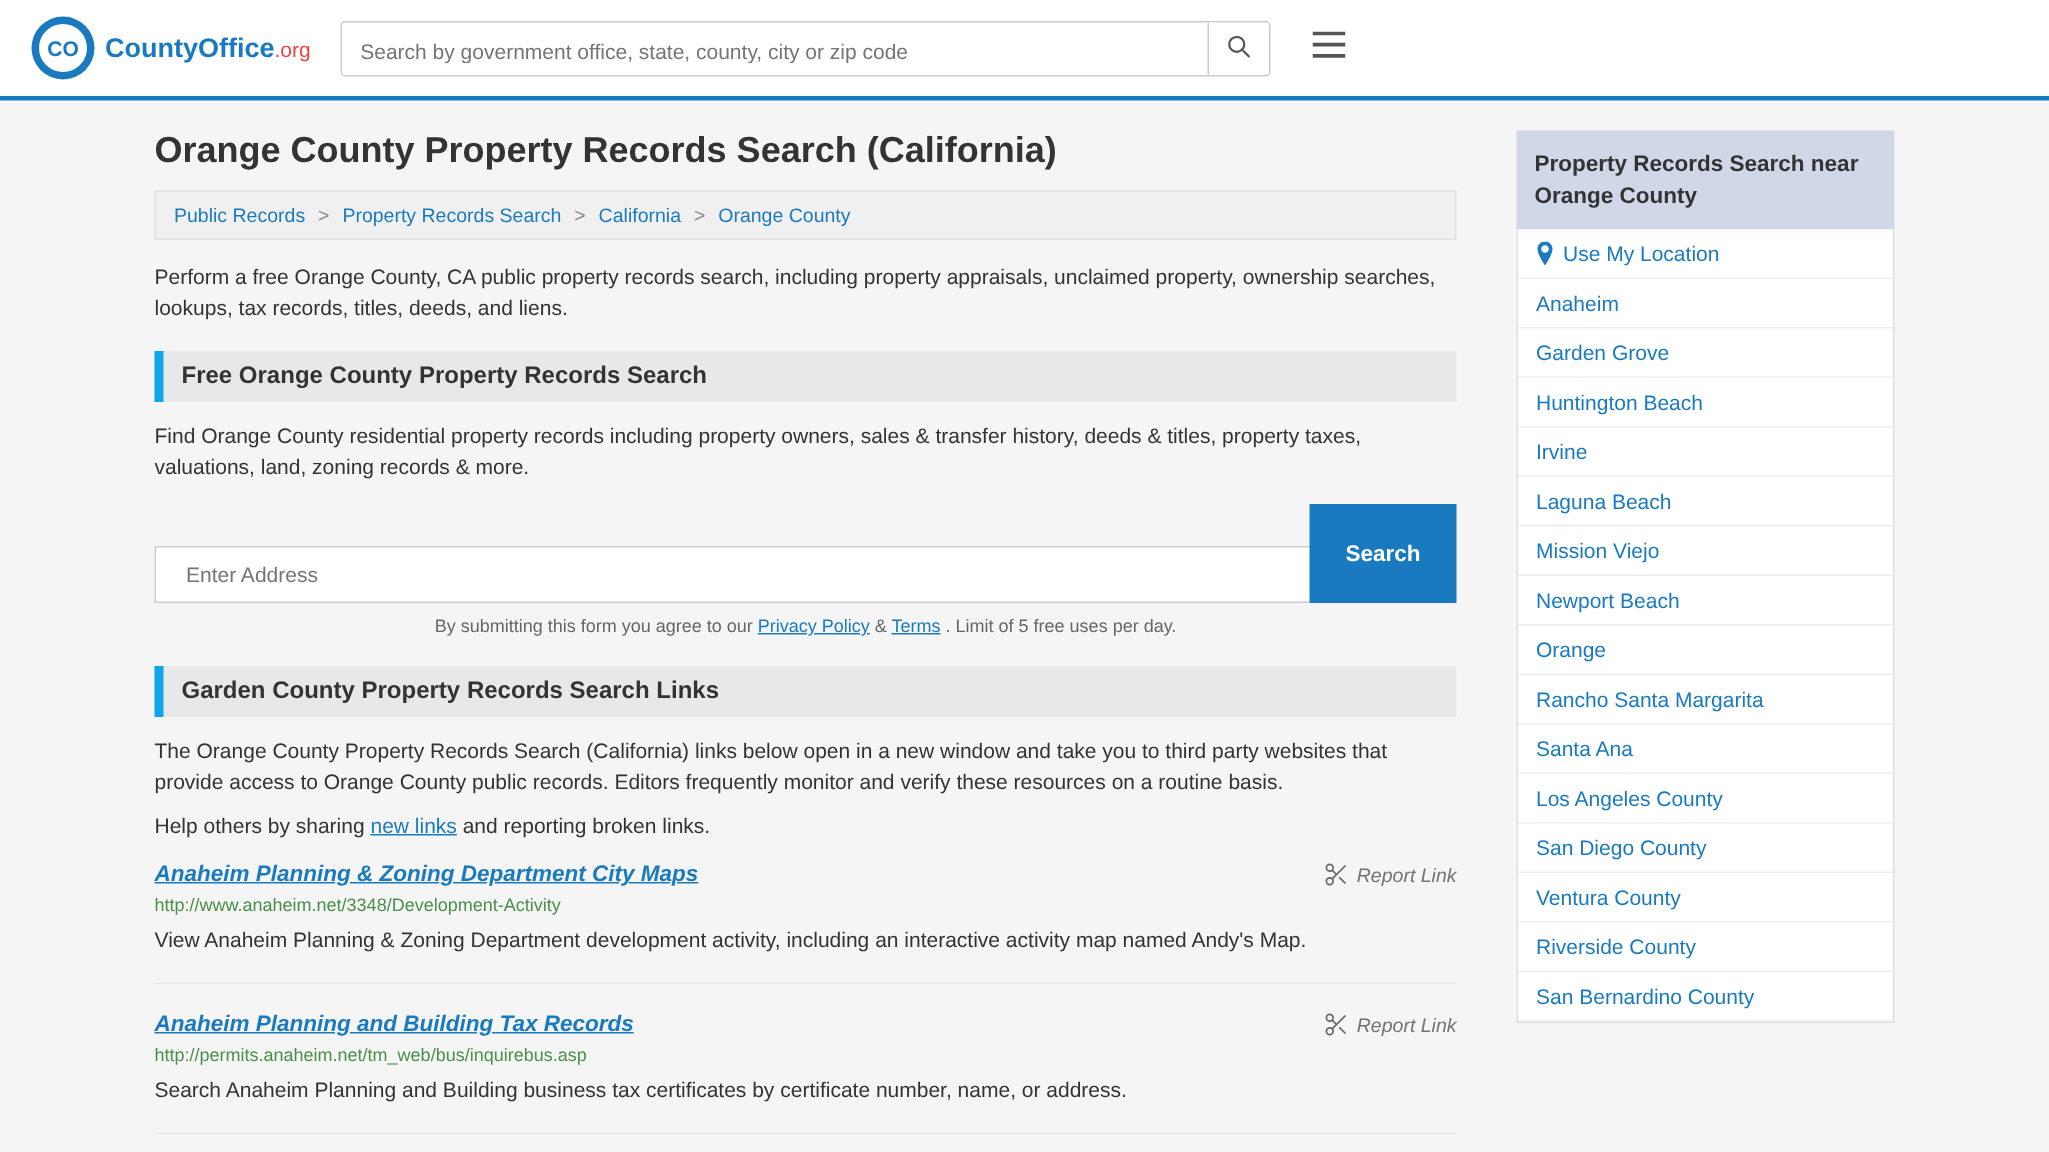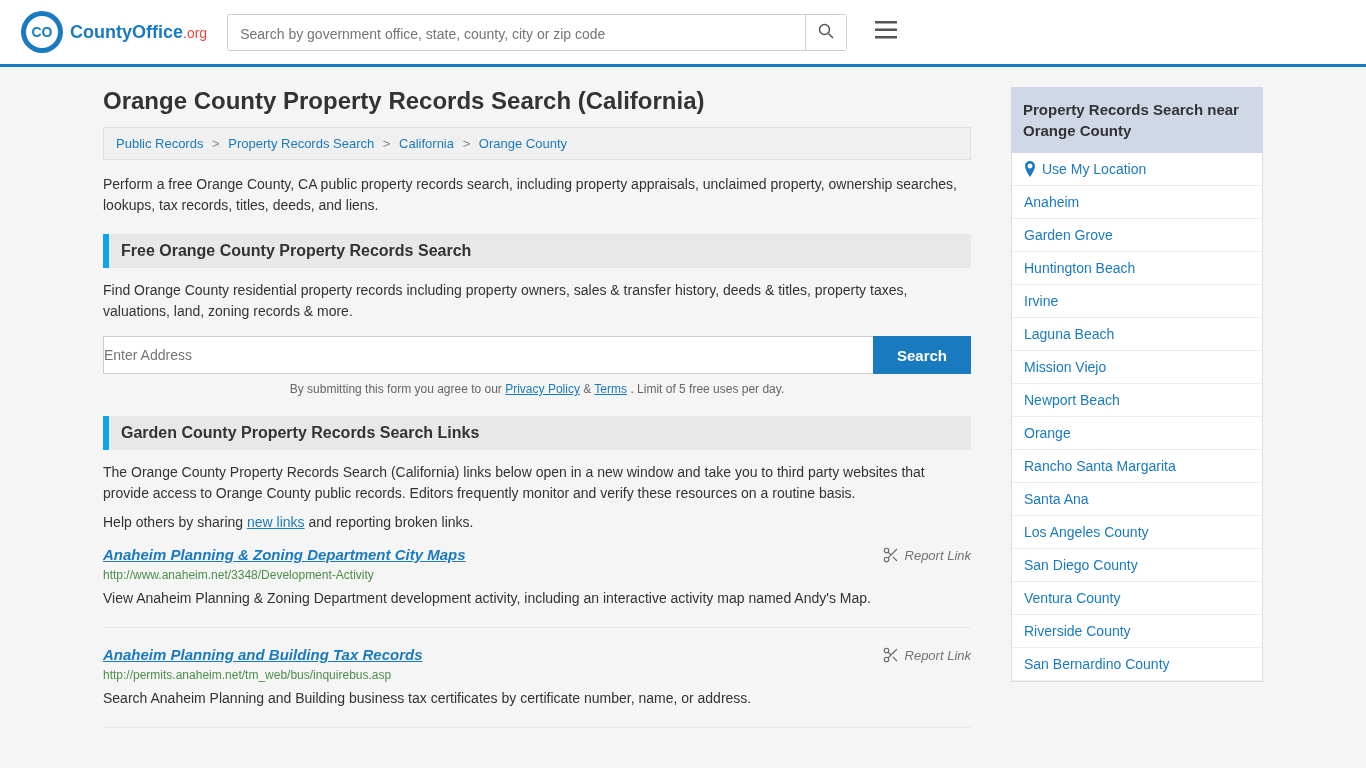--- a/index.html
+++ b/index.html
@@ -125,24 +125,25 @@
       line-height: 1.5;
       margin-bottom: 14px;
     }
     #address-form {
       display: flex;
       margin-bottom: 8px;
     }
     #address-input {
       flex: 1;
       border: 1px solid #ccc;
-      padding: 10px 0;
+      padding: 10px 20px;
       font-size: 14px;
       outline: none;
       border-right: none;
+      margin-top: 28px;
     }
     #search-button {
       background: #1a7abf;
       color: #fff;
       border: none;
       padding: 10px 24px;
       font-size: 15px;
       font-weight: bold;
       cursor: pointer;
     }

